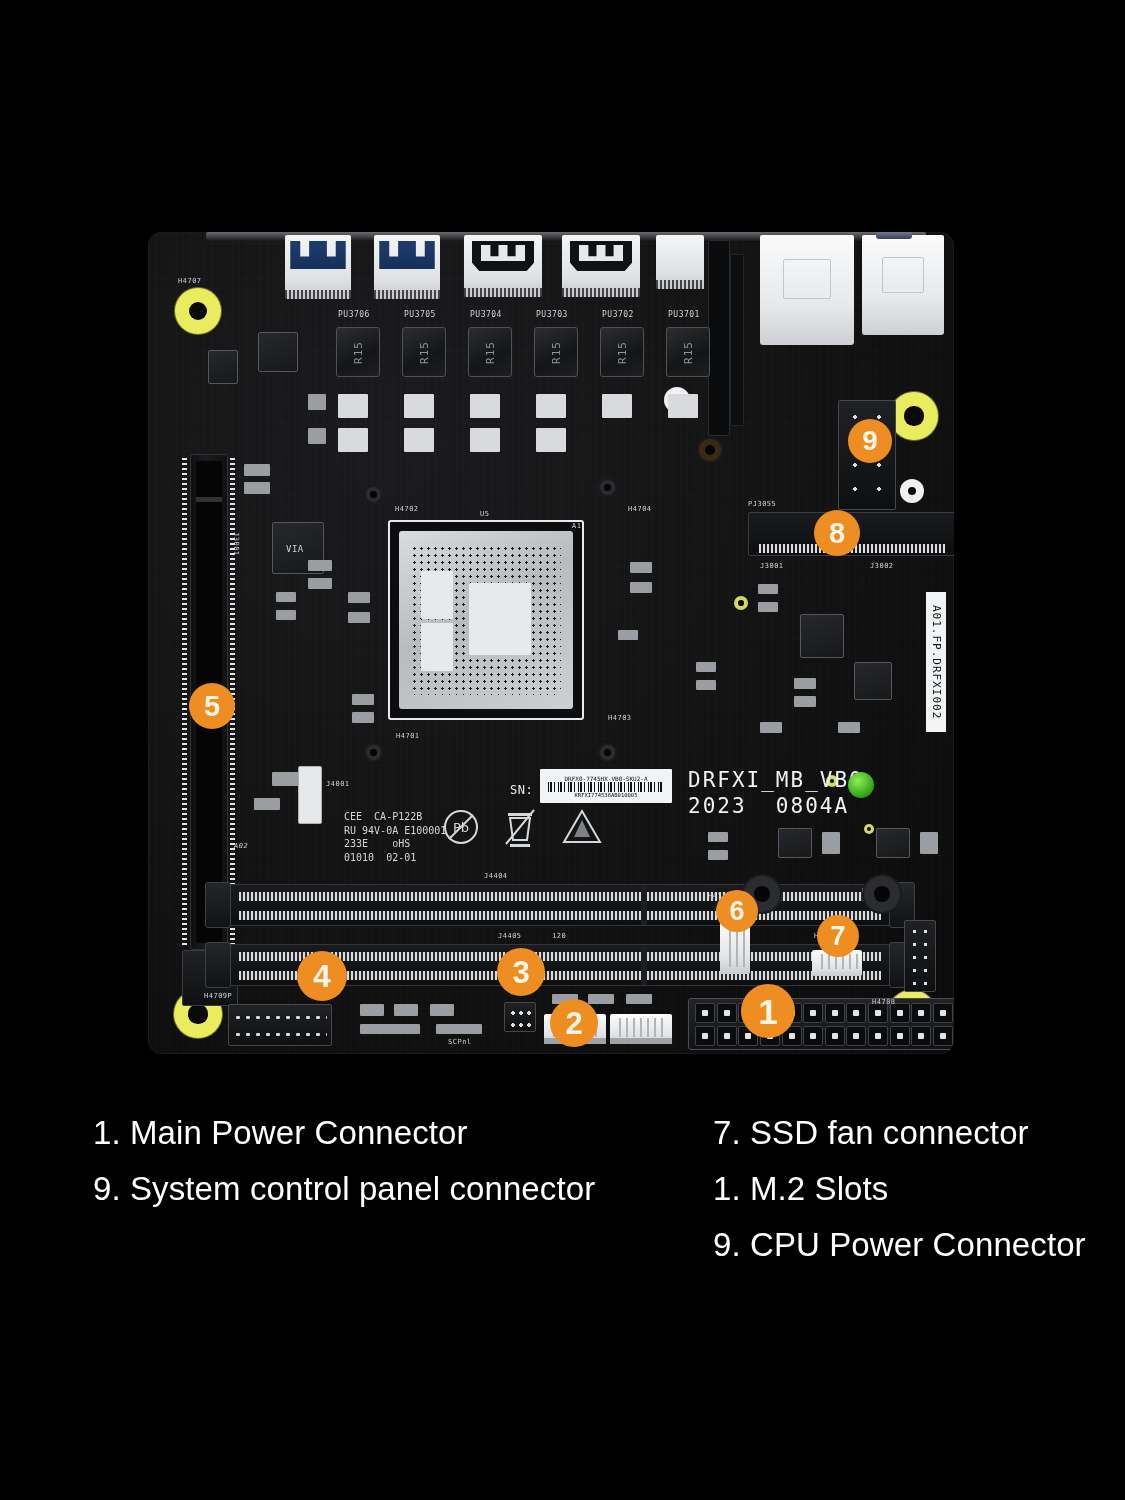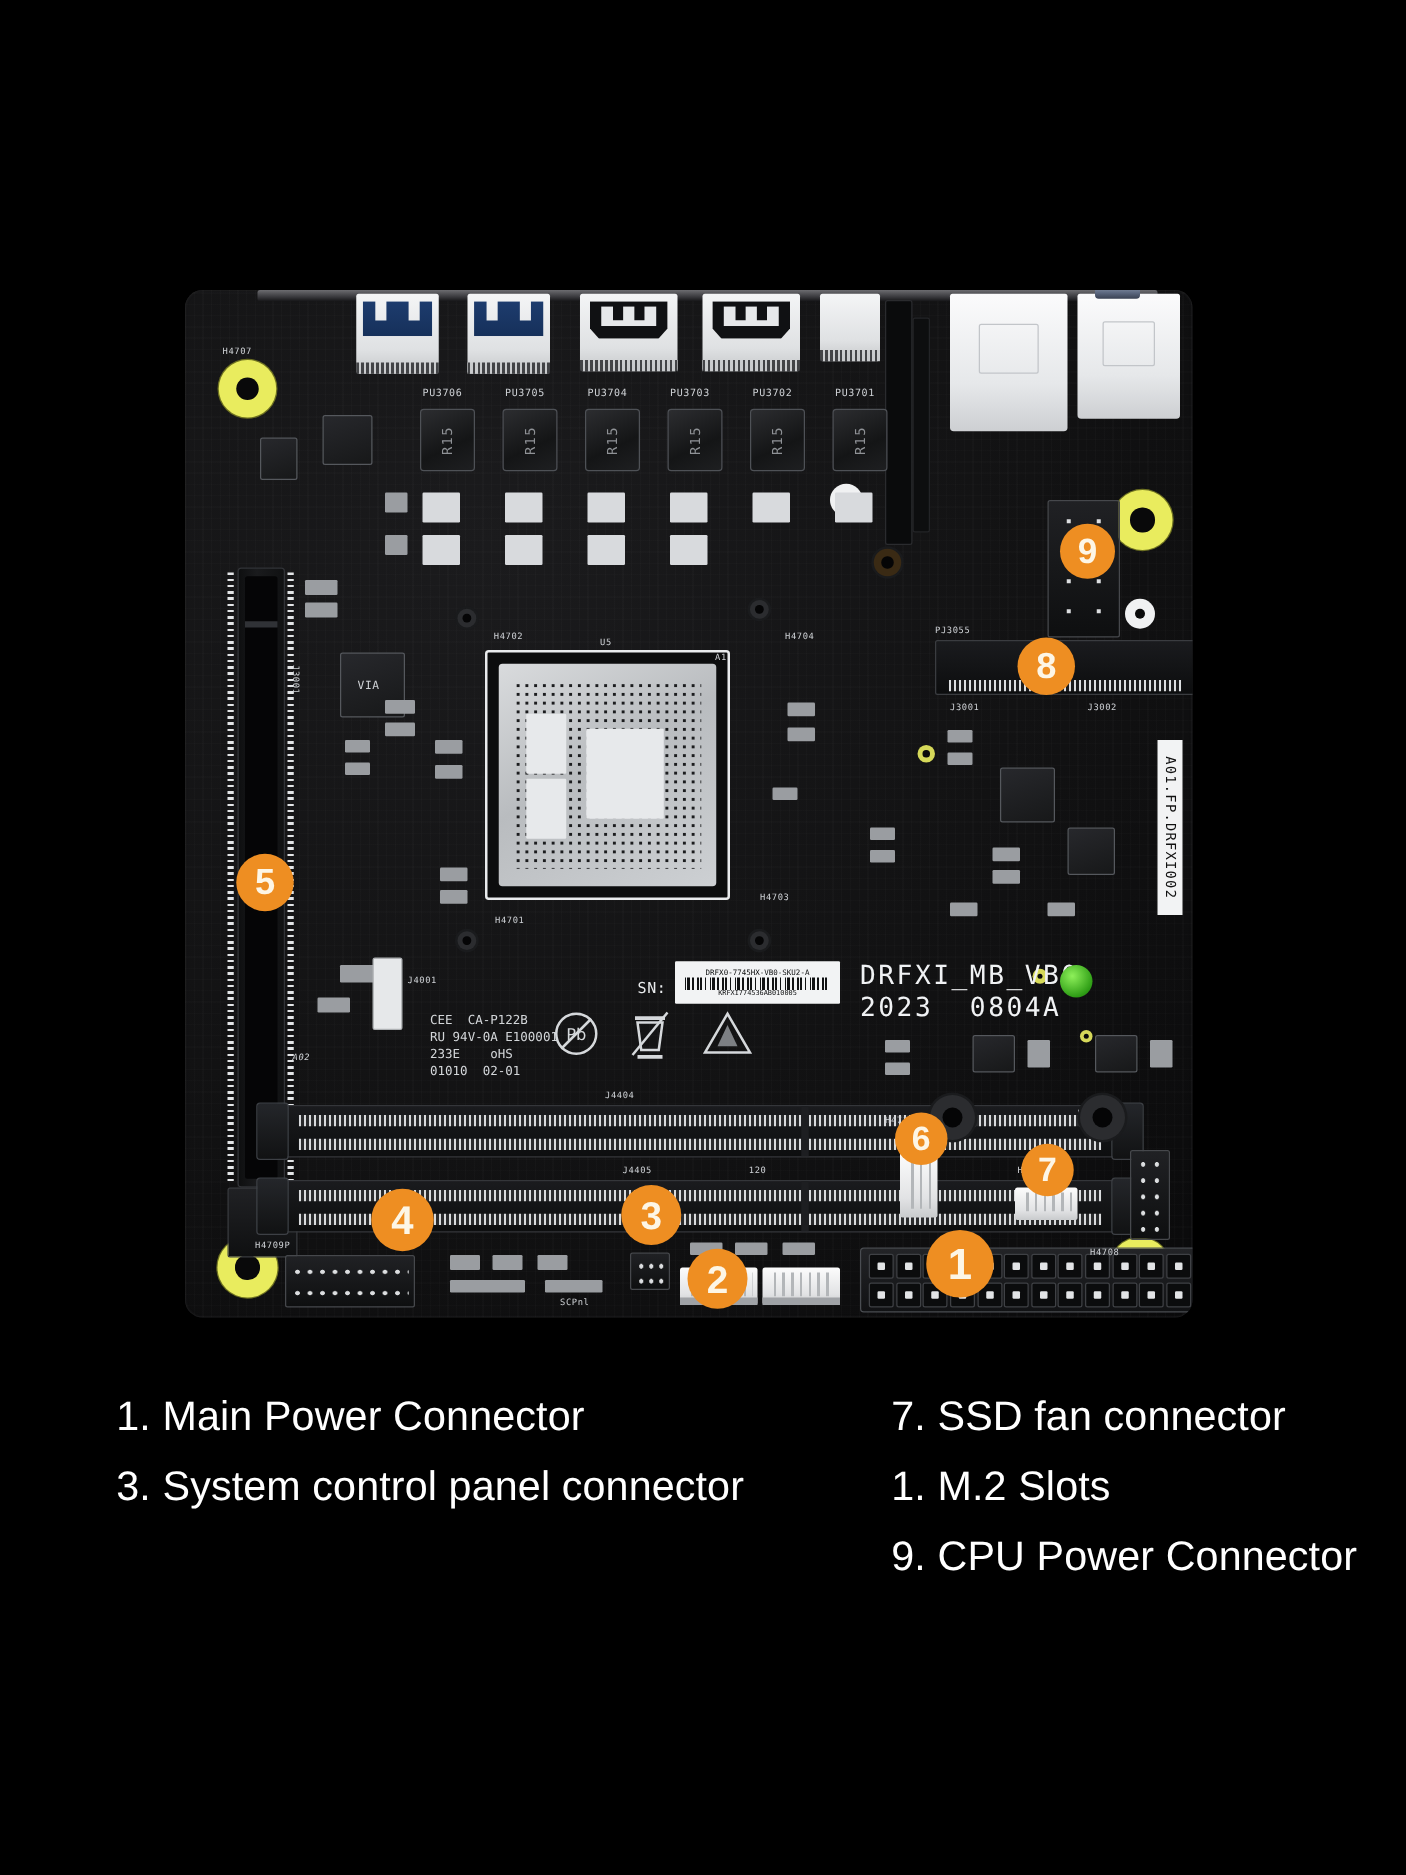--- a/index.html
+++ b/index.html
@@ -551,21 +551,21 @@
       </div>
       <div class="dimm" style="left:62px;top:712px;width:700px;height:42px;">
         <div class="contacts" style="top:7px;"></div>
         <div class="contacts" style="top:26px;"></div>
         <div class="gap" style="left:430px;"></div>
         <div class="clip" style="left:-6px;"></div>
         <div class="clip" style="right:-6px;"></div>
       </div>
       <div class="silk" style="left:336px;top:640px;font-size:7px;">J4404</div>
       <div class="silk" style="left:350px;top:700px;font-size:7px;">J4405</div>
-      <div class="silk" style="left:404px;top:700px;font-size:7px;margin-left:47px;">120</div>
+      <div class="silk" style="left:404px;top:700px;font-size:7px;">120</div>
 
       <div class="hdr" style="left:80px;top:772px;width:104px;height:42px;">
         <div class="pins" style="background-size:10px 17px;"></div>
       </div>
       <div class="silk" style="left:56px;top:760px;font-size:7px;">H4709P</div>
 
       <div class="hdr" style="left:356px;top:770px;width:32px;height:30px;">
         <div class="pins" style="background-size:8px 12px;"></div>
       </div>
       <div class="silk" style="left:300px;top:806px;font-size:7px;">SCPnl</div>
@@ -649,21 +649,21 @@
       <div class="marker" title="PCIe 5.0 x16 slot" style="left: 189px; top: 683px; width: 46px; height: 46px; background: rgb(238, 142, 34); color: rgb(253, 246, 230); font-size: 29px;">5</div>
       <div class="marker" title="CPU fan connector" style="left: 716px; top: 890px; width: 42px; height: 42px; background: rgb(238, 142, 34); color: rgb(253, 246, 230); font-size: 27px;">6</div>
       <div class="marker" title="SSD fan connector" style="left: 817px; top: 915px; width: 42px; height: 42px; background: rgb(238, 142, 34); color: rgb(253, 246, 230); font-size: 27px;">7</div>
       <div class="marker" title="M.2 Slots" style="left: 814px; top: 510px; width: 46px; height: 46px; background: rgb(238, 142, 34); color: rgb(253, 246, 230); font-size: 29px;">8</div>
       <div class="marker" title="CPU Power Connector" style="left: 848px; top: 419px; width: 44px; height: 44px; background: rgb(238, 142, 34); color: rgb(253, 246, 230); font-size: 28px;">9</div>
     </div>
 
   <div id="legend">
     <div class="legend-col" id="col-left">
       <div class="legend-item">1. Main Power Connector</div>
-      <div class="legend-item">3. System control panel connector</div>
+      <div class="legend-item">9. System control panel connector</div>
     </div>
     <div class="legend-col" id="col-right">
       <div class="legend-item">7. SSD fan connector</div>
       <div class="legend-item">1. M.2 Slots</div>
       <div class="legend-item">9. CPU Power Connector</div>
     </div>
   </div>
 
 </div>
 

